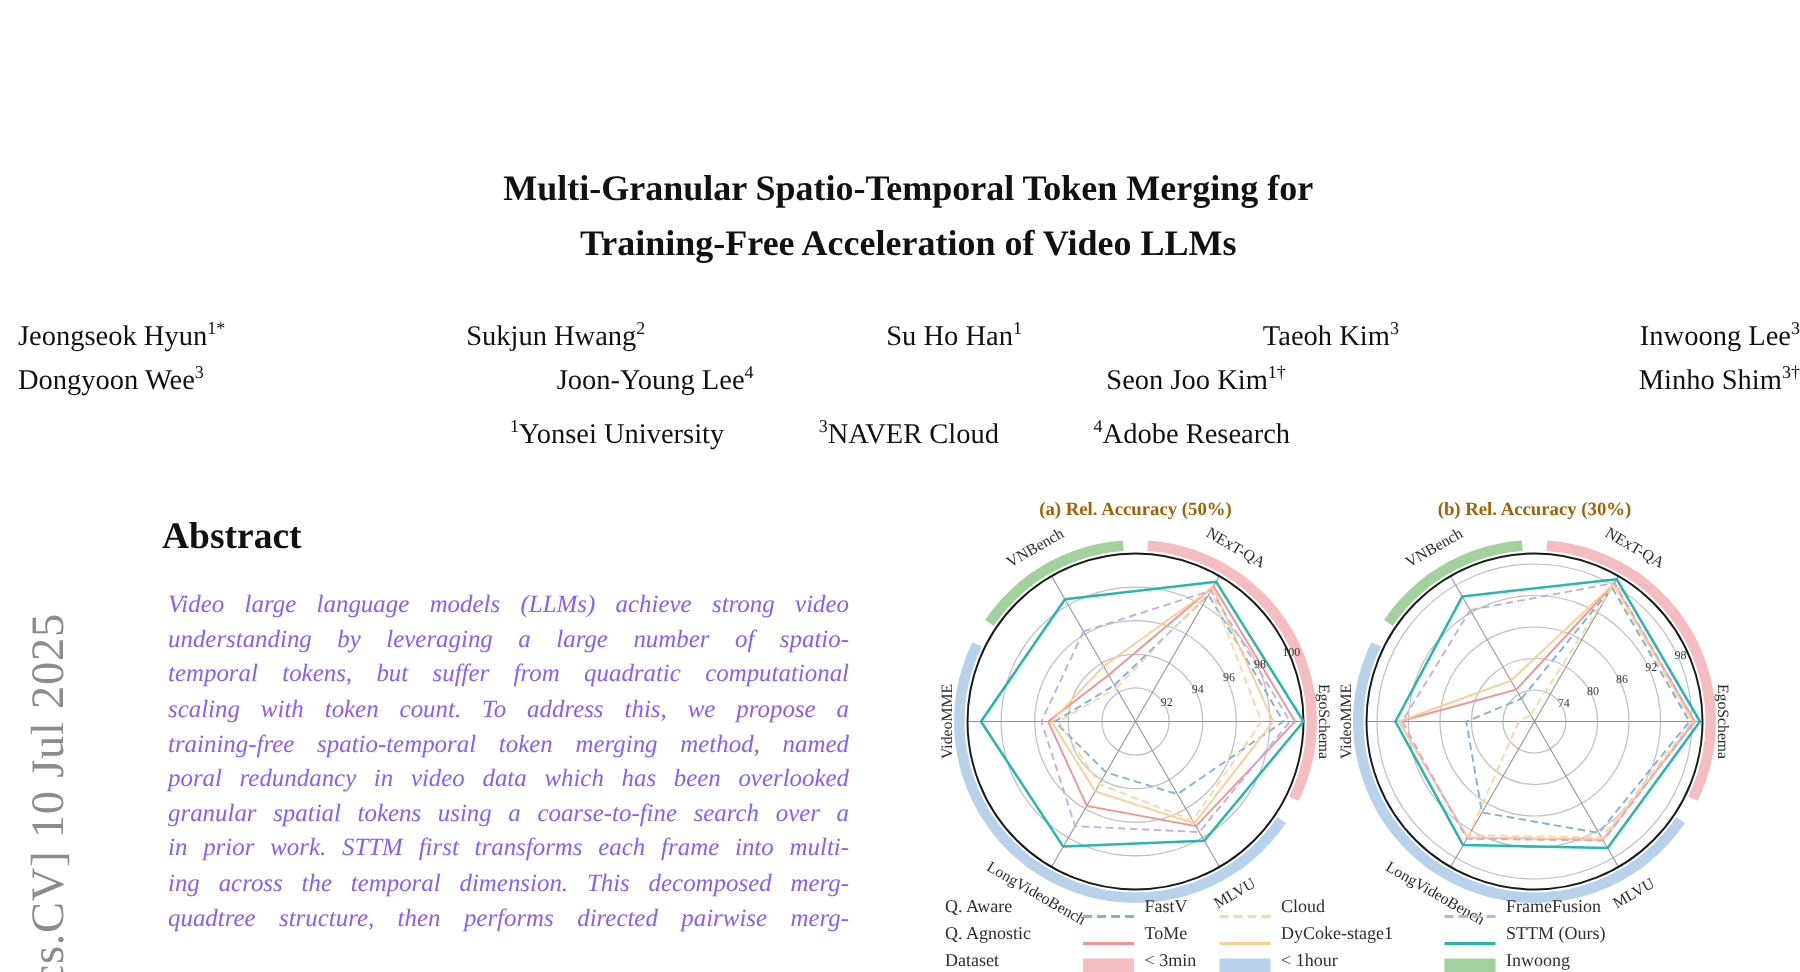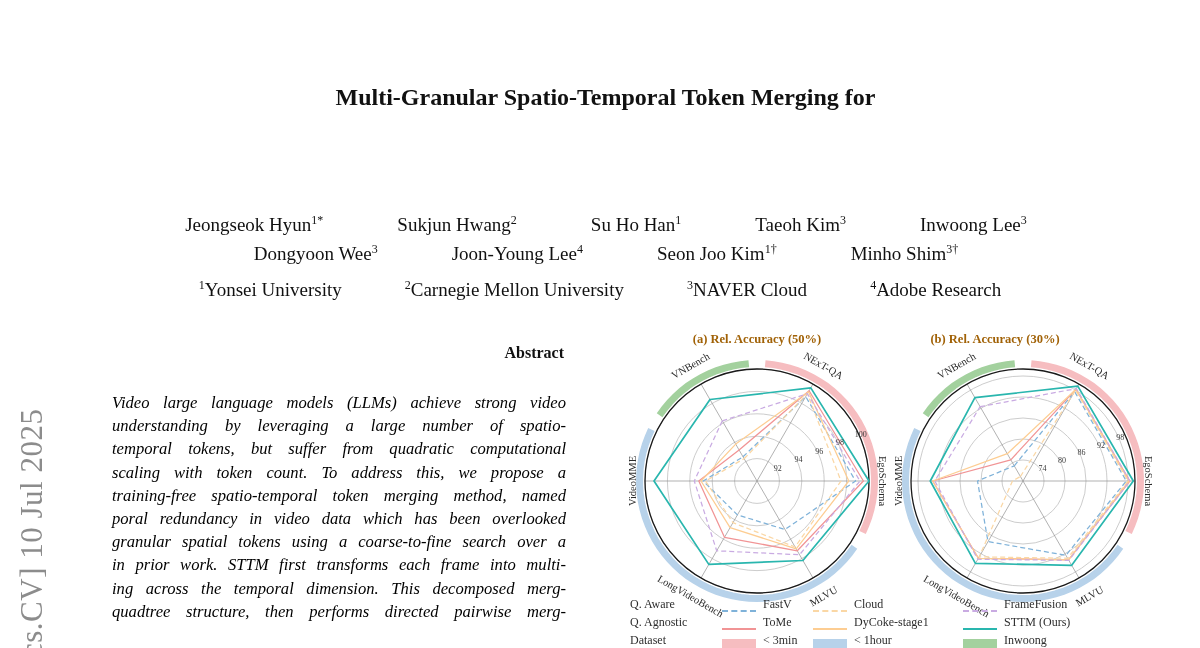--- a/index.html
+++ b/index.html
@@ -5,49 +5,49 @@
   html,body{margin:0;padding:0;}
   body{
     width:1200px;height:648px;position:relative;background:#ffffff;
     font-family:"Liberation Serif","DejaVu Serif",serif;color:#111;overflow:hidden;
   }
   .arxiv-banner{
     position:absolute;left:14px;top:657px;transform:rotate(-90deg);transform-origin:0 0;
     font-size:31px;color:#8c8c8c;white-space:nowrap;letter-spacing:.5px;
   }
   .paper-title{
-    position:absolute;left:0;right:0;top:79px;text-align:center;
+    position:absolute;left:0;right:0;top:108px;text-align:center;
     font-size:24px;font-weight:bold;line-height:37px;padding-left:11px;
   }
   .authors-row{
-    position:absolute;left:12px;right:0;display:flex;justify-content:center;gap:74px;
+    position:absolute;left:12px;right:0;display:flex;justify-content:space-between;gap:74px;
     font-size:19px;white-space:nowrap;
   }
   .authors-row.r1{top:214px;}
   .authors-row.r2{top:243px;}
   .affil-row{
     position:absolute;left:0;right:0;top:279px;display:flex;justify-content:center;gap:63px;
     font-size:19px;white-space:nowrap;
   }
   sup{font-size:12px;line-height:0;}
   .abstract-heading{
-    position:absolute;left:108px;width:456px;top:344px;text-align:right;
-    font-size:16px;font-weight:bold;
+    position:absolute;left:108px;width:456px;top:344px;text-align:left;
+    font-size:25px;font-weight:bold;
   }
   .abstract-body{
     position:absolute;left:112px;top:391px;width:454px;
-    font-size:16.6px;font-style:italic;line-height:23.2px;color:#000000;
+    font-size:16.6px;font-style:italic;line-height:23.2px;color:#8b5cf6;
   }
   .abstract-body .abs-line{text-align:justify;text-align-last:justify;}
   .chart-title{
     position:absolute;width:280px;text-align:center;top:332px;
     font-size:12.5px;font-weight:bold;color:#a16207;
   }
   .chart-title.a{left:617px;}
-  .chart-title.b{left:855px;text-align:center;}
+  .chart-title.b{left:883px;text-align:center;}
   svg.radar{position:absolute;top:341px;width:280px;height:280px;overflow:visible;}
   svg.radar.a{left:617px;}
   svg.radar.b{left:883px;}
   .legend{
     position:absolute;left:630px;top:596px;
     display:grid;grid-template-columns:92px 91px 150px auto;grid-auto-rows:17.8px;
     font-size:12px;color:#2d2d2d;align-items:center;
   }
   .legend .cat{color:#2d2d2d;}
   .legend .item{display:flex;align-items:flex-end;}
@@ -55,38 +55,38 @@
   .legend .sample.patch{height:9px;}
   .legend .lab{white-space:nowrap;}
 </style>
 </head>
 <body>
 
 <div class="arxiv-banner">cs.CV] 10 Jul 2025</div>
 
 <div class="paper-title">
   <div>Multi-Granular Spatio-Temporal Token Merging for</div>
+  <div>Training-Free Acceleration of Video LLMs</div>
 </div>
 
 <div class="authors-row r1">
     <span>Jeongseok Hyun<sup>1*</sup></span>
     <span>Sukjun Hwang<sup>2</sup></span>
     <span>Su Ho Han<sup>1</sup></span>
     <span>Taeoh Kim<sup>3</sup></span>
     <span>Inwoong Lee<sup>3</sup></span>
   </div>
 <div class="authors-row r2">
     <span>Dongyoon Wee<sup>3</sup></span>
     <span>Joon-Young Lee<sup>4</sup></span>
     <span>Seon Joo Kim<sup>1†</sup></span>
     <span>Minho Shim<sup>3†</sup></span>
   </div>
 <div class="affil-row">
     <span><sup>1</sup>Yonsei University</span>
-    <span><sup>2</sup>Carnegie Mellon University</span>
     <span><sup>3</sup>NAVER Cloud</span>
     <span><sup>4</sup>Adobe Research</span>
   </div>
 
 <div class="abstract-heading">Abstract</div>
 <div class="abstract-body">
     <div class="abs-line">Video large language models (LLMs) achieve strong video</div>
     <div class="abs-line">understanding by leveraging a large number of spatio-</div>
     <div class="abs-line">temporal tokens, but suffer from quadratic computational</div>
     <div class="abs-line">scaling with token count. To address this, we propose a</div>

